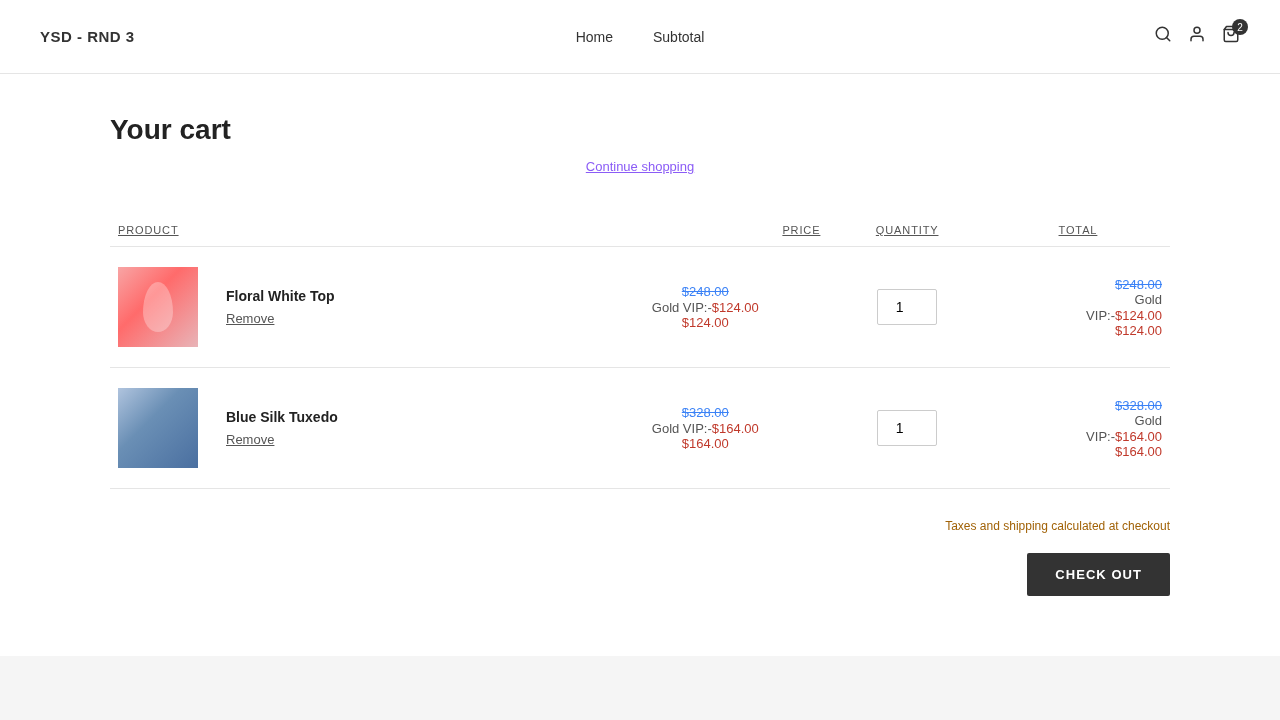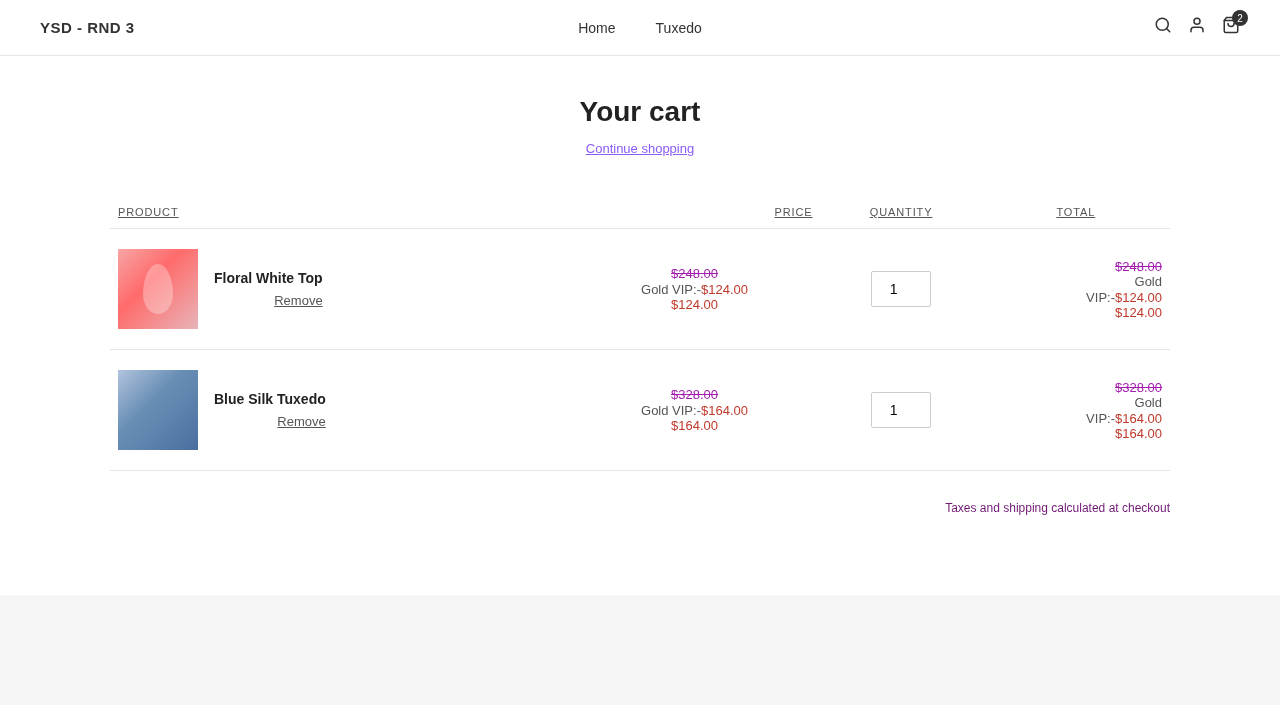--- a/index.html
+++ b/index.html
@@ -4,21 +4,21 @@
   <style>
     * { margin: 0; padding: 0; box-sizing: border-box; }
     body { font-family: -apple-system, BlinkMacSystemFont, 'Segoe UI', Helvetica, Arial, sans-serif; font-size: 14px; color: #333; background: #fff; }
 
     
     .header {
       display: flex;
       align-items: center;
       justify-content: space-between;
       padding: 0 40px;
-      height: 56px;
+      height: 74px;
       border-bottom: 1px solid #e5e5e5;
     }
     .header-logo {
       font-size: 15px;
       font-weight: 600;
       letter-spacing: 0.5px;
       color: #333;
     }
     .header-nav {
       display: flex;
@@ -60,21 +60,20 @@
     }
 
     
     .main {
       max-width: 1100px;
       margin: 0 auto;
       padding: 40px 20px 60px;
     }
 
     .page-title {
-      text-align: center;
       font-size: 28px;
       font-weight: 600;
       color: #222;
       margin-bottom: 12px;
     }
 
     .continue-shopping {
       text-align: center;
       margin-bottom: 40px;
     }
@@ -112,42 +111,41 @@
       border-bottom: 1px solid #e5e5e5;
     }
     .cart-table td {
       padding: 20px 8px;
       vertical-align: middle;
     }
 
     .product-cell {
       display: flex;
       align-items: center;
-      gap: 16px;
-      text-align: right;
+      gap: 28px;
     }
     .product-info .product-name {
       font-weight: 600;
       font-size: 14px;
       margin-bottom: 6px;
       color: #222;
     }
     .product-info .remove-link {
       font-size: 13px;
       color: #555;
       text-decoration: underline;
       cursor: pointer;
     }
 
     .price-cell {
       text-align: center;
     }
     .price-original {
       text-decoration: line-through;
-      color: #a21caf;
+      color: #3b82f6;
       font-size: 13px;
     }
     .price-gold {
       color: #c0392b;
       font-size: 13px;
     }
     .price-final {
       color: #c0392b;
       font-size: 13px;
       font-weight: 500;
@@ -195,21 +193,21 @@
       color: #333;
       font-weight: 500;
     }
     .subtotal-price {
       color: #c0392b;
       font-size: 15px;
       font-weight: 600;
     }
     .tax-note {
       font-size: 12px;
-      color: #701a75;
+      color: #a16207;
       text-align: right;
       margin-bottom: 20px;
     }
 
     .checkout-btn {
       background: #333;
       color: #fff;
       border: none;
       padding: 14px 28px;
       font-size: 13px;
@@ -267,21 +265,21 @@
     }
   </style>
 </head>
 <body>
 
 <header class="header">
   <div class="header-logo">YSD - RND 3</div>
 
   <nav class="header-nav">
     <a href="#">Home</a>
-    <a href="#">Tuxedo</a>
+    <a href="#">Subtotal</a>
   </nav>
 
   <div class="header-icons">
     <span class="header-icon">
       <svg width="18" height="18" viewBox="0 0 24 24" fill="none" stroke="currentColor" stroke-width="2" stroke-linecap="round" stroke-linejoin="round">
           <circle cx="11" cy="11" r="8"></circle>
           <line x1="21" y1="21" x2="16.65" y2="16.65"></line>
         </svg>
     </span>
     <span class="header-icon">
@@ -377,19 +375,22 @@
           </div>
           <div class="price-final">$164.00</div>
         </td>
       </tr>
 
     </tbody>
   </table>
 
   <div class="subtotal-section">
     <div class="tax-note">Taxes and shipping calculated at checkout</div>
+    <div class="clearfix">
+      <button class="checkout-btn">CHECK OUT</button>
+    </div>
   </div>
 </main>
 
 <footer class="footer">
   
   
 </footer>
 
 </body></html>

